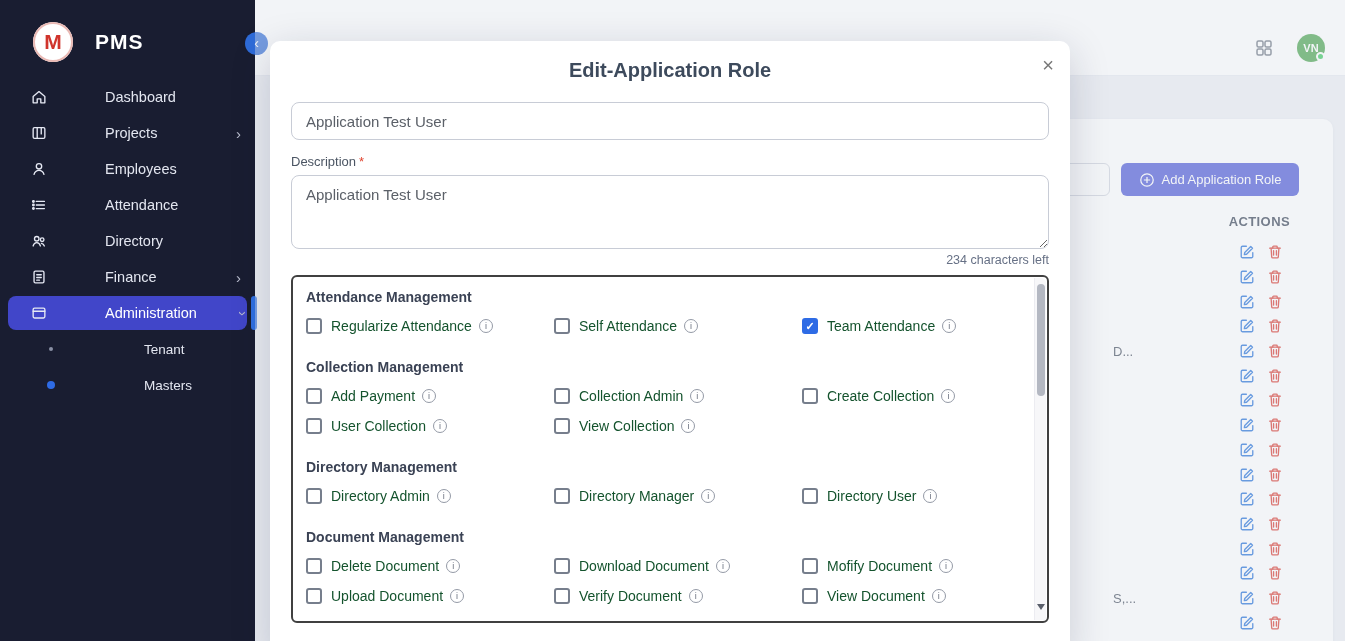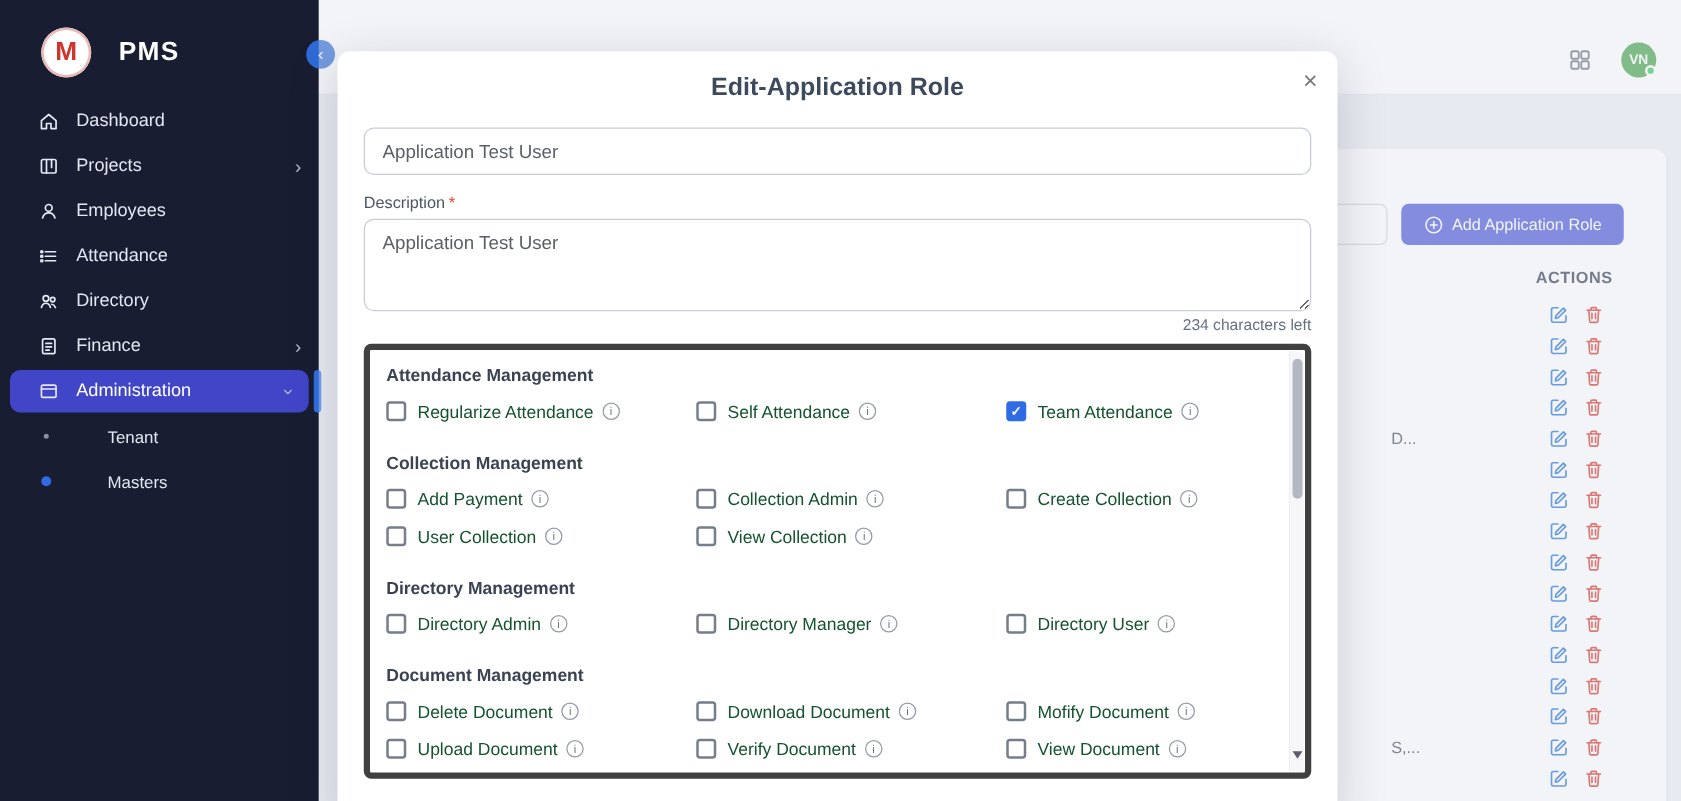--- a/index.html
+++ b/index.html
@@ -21,31 +21,32 @@
     display:flex; align-items:center; justify-content:center;
     color:#d0342c; font-weight:bold; font-size:21px;
     box-shadow: inset 0 0 0 2px #e9b9b4;
   }
   .brand-name { color:#fff; font-size:21px; font-weight:bold; letter-spacing:1px; }
   .nav { margin-top:17px; }
   .nav-item {
     height:36px; display:flex; align-items:center;
     padding:0 14px 0 30px; font-size:14.5px; color:#e3e6f0; cursor:pointer;
     position:relative;
+    gap:44px;
   }
   .nav-item.active {
     background:#4146c9; margin:1px 8px; border-radius:8px;
     padding-left:22px; height:34px; color:#fff;
   }
   .nav-icon { width:18px; height:18px; margin-right:13px; display:flex; align-items:center; color:#e6e9f4; flex:none; }
   .nav-icon svg { width:18px; height:18px; }
   .nav-label { white-space:nowrap; }
   .nav-chevron { margin-left:auto; color:#b9bdce; font-size:15px; line-height:1; }
   .nav-chevron.down { transform:rotate(90deg); }
-  .nav-item.sub { padding-left:33px; font-size:13.5px;text-align:right; }
+  .nav-item.sub { padding-left:47px; font-size:13.5px;text-align:right; }
   .bullet { width:8px; display:flex; justify-content:center; align-items:center; margin-right:45px; flex:none; }
   .bullet i { display:block; border-radius:50%; }
   .bullet.gray i { width:4px; height:4px; background:#8a90a5; }
   .bullet.blue i { width:8px; height:8px; background:#2e6be5; }
   .accent-bar {
     position:absolute; left:251px; top:296px; width:6px; height:34px;
     background:#2f6fe0; border-radius:3px; z-index:6;
   }
   
   .topbar {
@@ -123,21 +124,21 @@
     background:#fff;
   }
   .desc-row { margin-top:14px; }
   .text-area {
     width:100%; height:74px; border:1px solid #c8ccd6; border-radius:8px;
     padding:10px 14px; font-size:15px; color:#5b6068; font-family:"Liberation Sans", sans-serif;
     resize:both; background:#fff; display:block;
   }
   .chars-left { text-align:right; font-size:12.5px; color:#667085; margin:4px 0 8px; }
   .perm-panel {
-    border:5px solid #404040; border-radius:6px; height:348px;
+    border:2px solid #404040; border-radius:6px; height:348px;
     position:relative; overflow:hidden; padding:10px 30px 0 13px;
   }
   .perm-title { font-size:14px; font-weight:bold; color:#3a4254; line-height:20px; margin:16px 0 4px; }
   .perm-section:first-child .perm-title { margin-top:0; }
   .perm-grid { display:grid; grid-template-columns:248px 248px auto; }
   .perm-item { height:30px; display:flex; align-items:center; cursor:pointer; }
   .checkbox {
     width:16px; height:16px; border:2px solid #767e8c; border-radius:3px;
     margin-right:9px; flex:none; display:flex; align-items:center; justify-content:center;
     font-size:11px; color:#fff; font-weight:bold; background:#fff;

